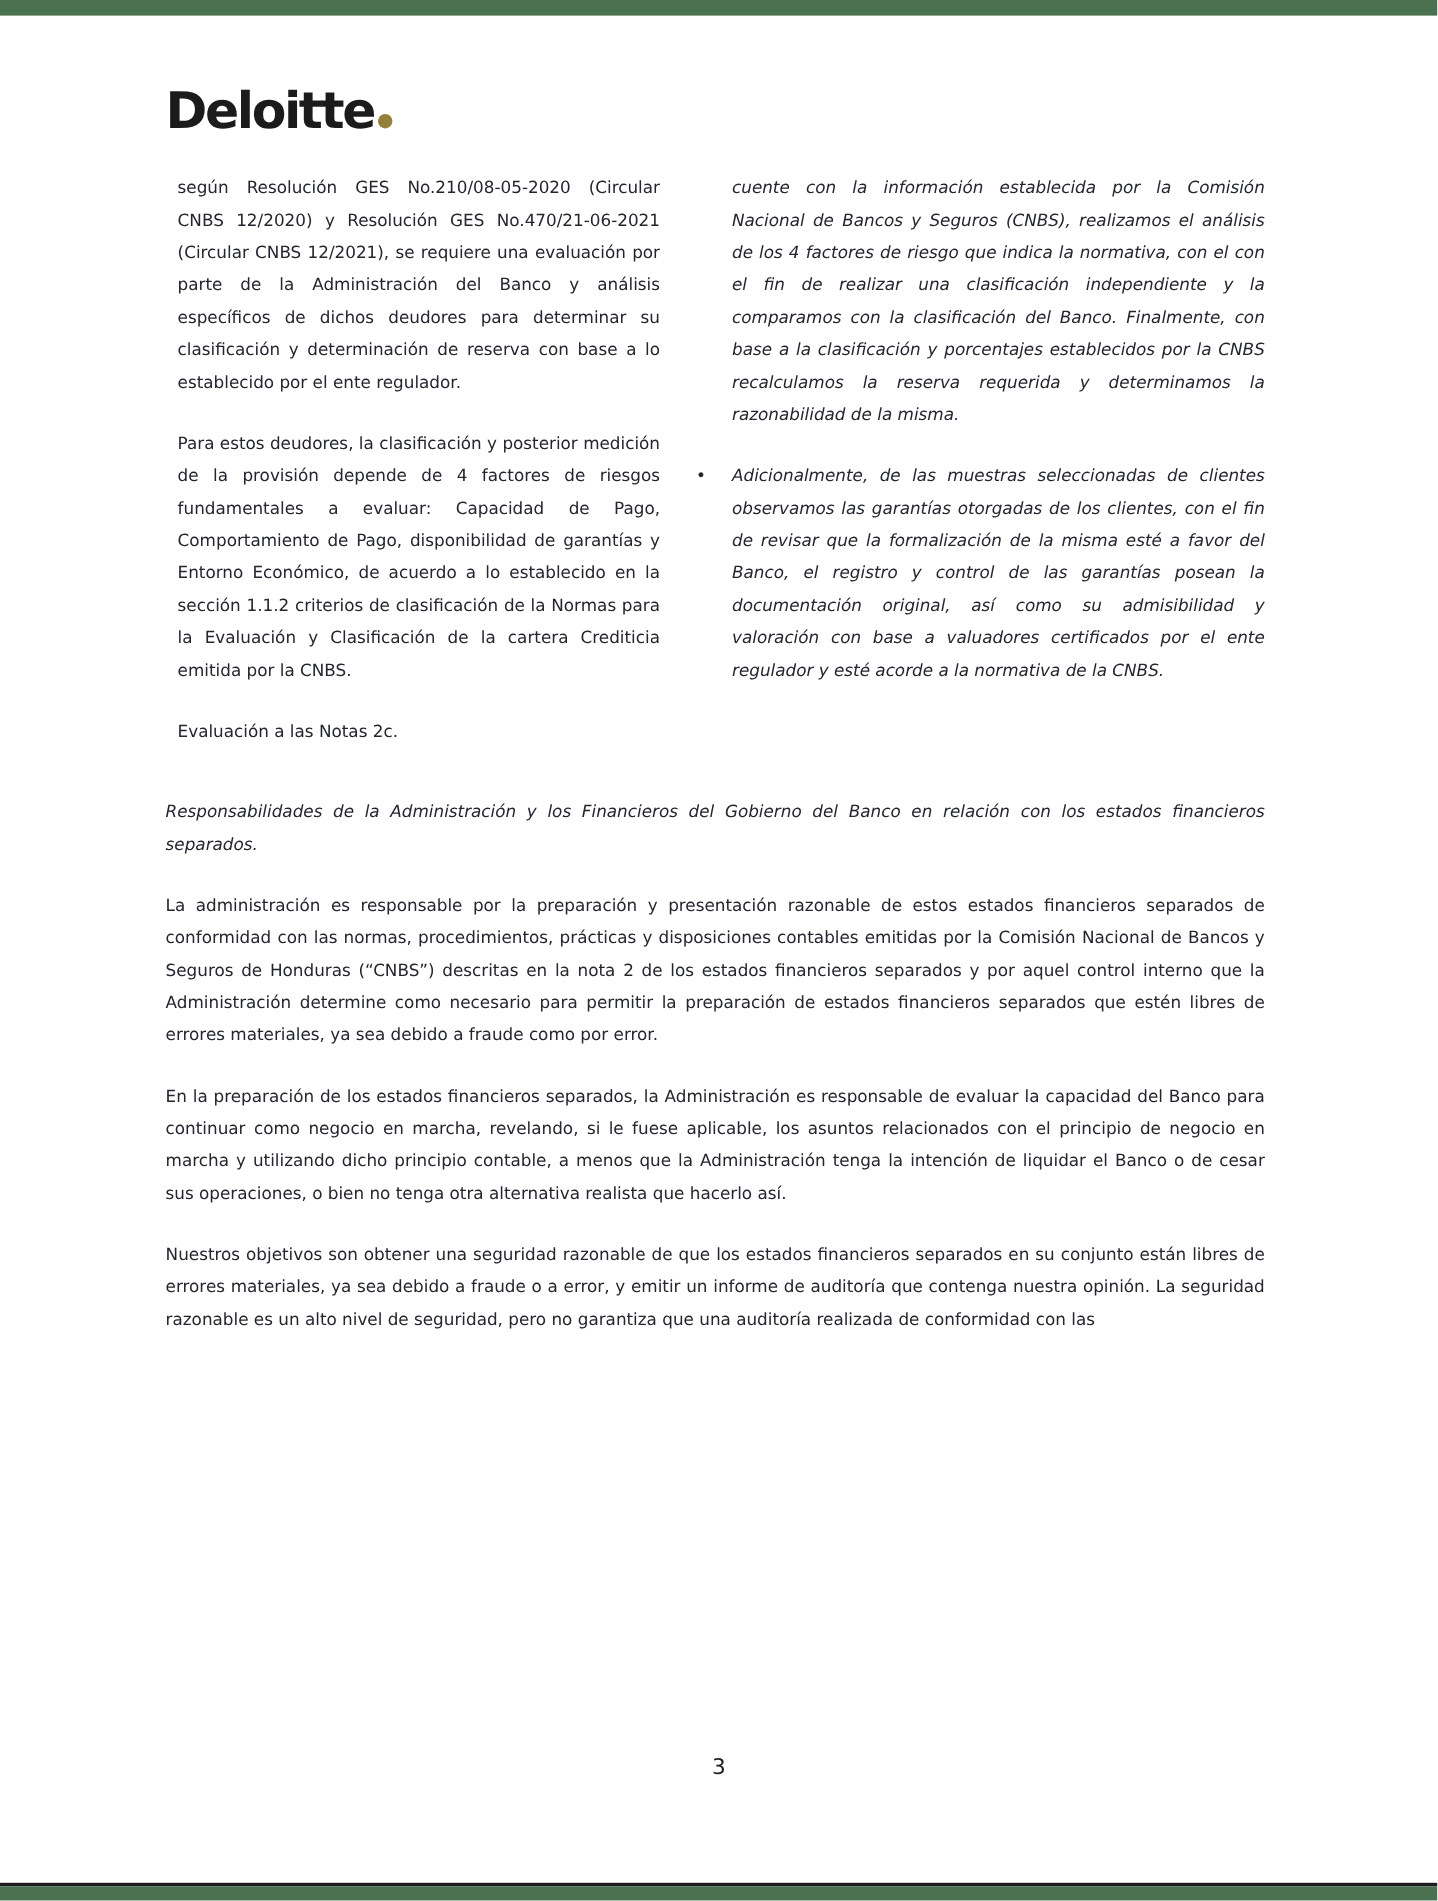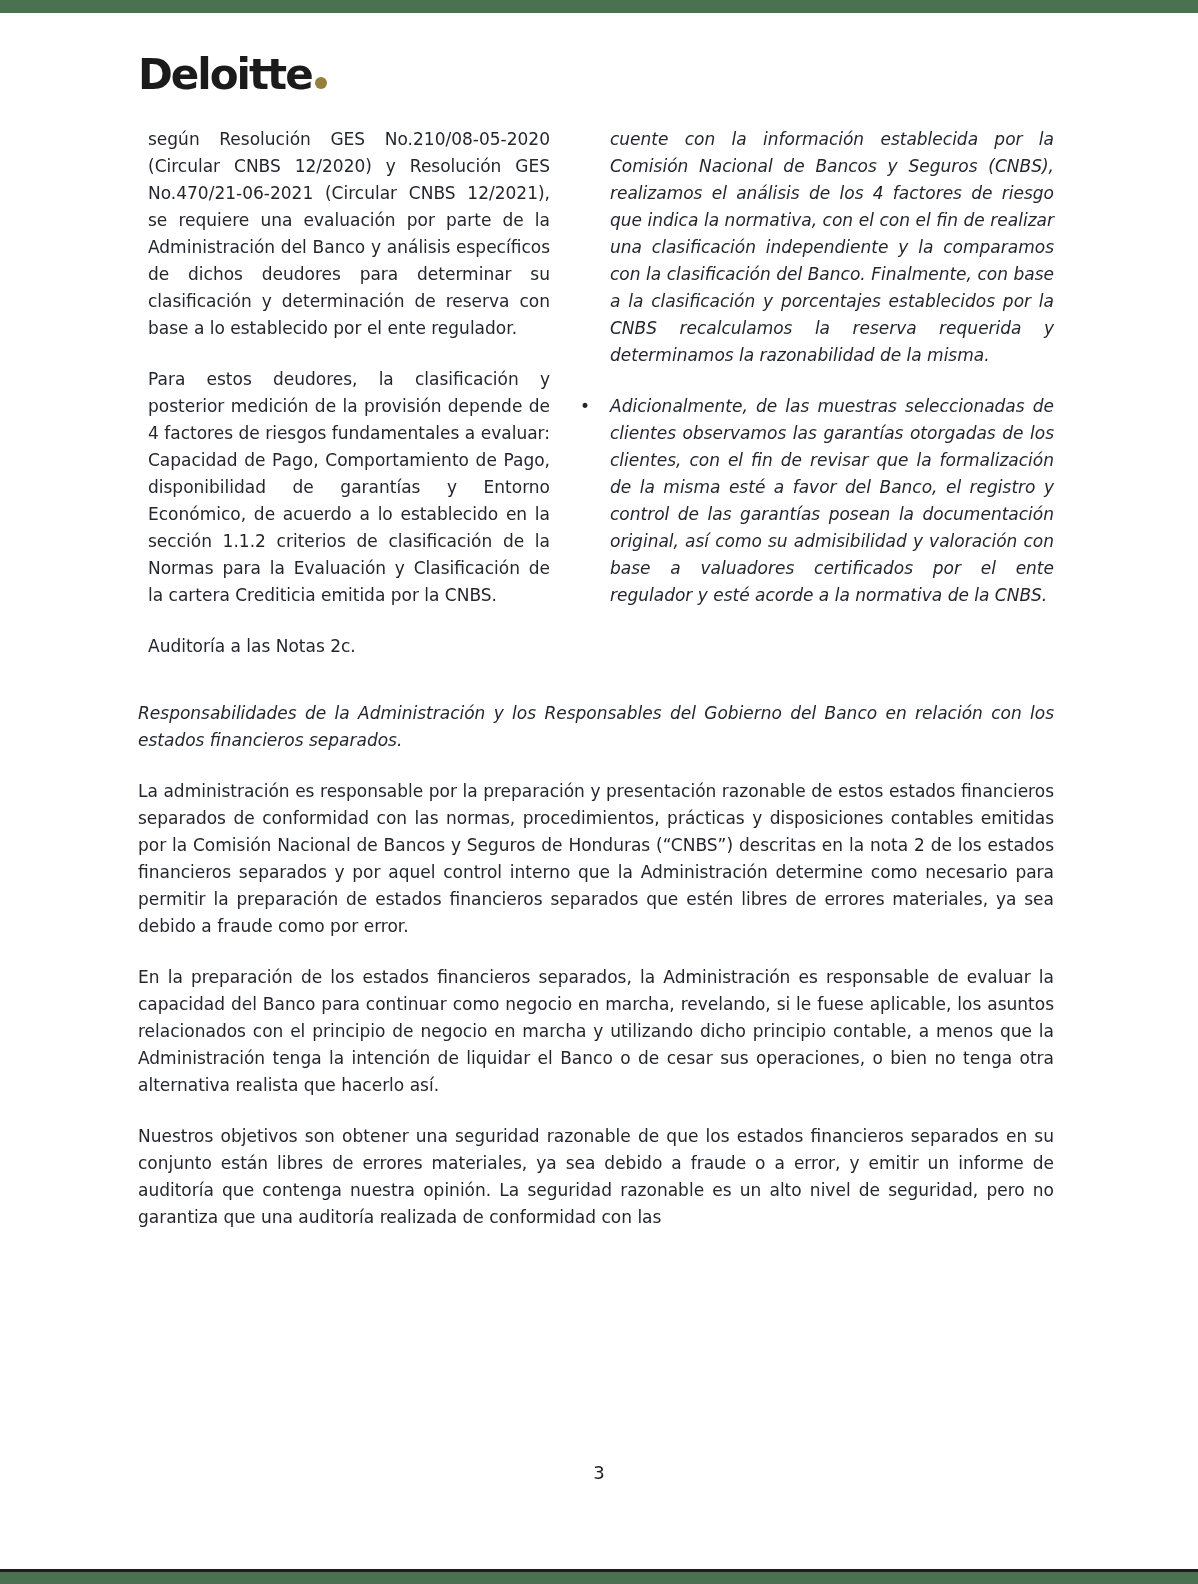--- a/index.html
+++ b/index.html
@@ -18,32 +18,32 @@
   }
   .bar-bottom-rule {
     position:absolute; bottom:12px; left:0; width:100%; height:3px;
     background:#1d1d1d;
   }
   .bar-bottom {
     position:absolute; bottom:0; left:0; width:100%; height:12px;
     background:#4a7150;
   }
   .content {
-    position:absolute; left:138px; top:52px; width:916px;
+    position:absolute; left:138px; top:70px; width:916px;
   }
   .logo {
     font-size:42px; font-weight:bold; letter-spacing:-2px;
     color:#1b1b1b; line-height:46px;
     font-family:"DejaVu Sans","Liberation Sans",sans-serif;
   }
   .logo-dot {
     display:inline-block; width:12px; height:12px; border-radius:50%;
     background:#94803b; margin-left:3px;
   }
-  .body-text { font-size:17px; line-height:27px; }
+  .body-text { font-size:14px; line-height:27px; }
   .columns {
     display:flex; margin-top:28px;
   }
   .col-left { width:402px; margin-left:10px; }
   .col-right { width:474px; margin-left:30px;font-style:italic; }
   .col-left p, .col-right .bullet-item { margin-bottom:24px; }
   p.justify { text-align:justify; }
   .bullet-item { position:relative; padding-left:30px; text-align:justify; }
   .bullet-glyph { position:absolute; left:0; top:0; }
   .note-line { margin-top:3px; }
@@ -62,36 +62,36 @@
   <div class="bar-top"></div>
 
   <div class="content">
 
     <div class="logo"><span>Deloitte</span><span class="logo-dot"></span></div>
 
     <div class="columns body-text">
       <div class="col-left">
         <p class="justify">según Resolución GES No.210/08-05-2020 (Circular CNBS 12/2020) y Resolución GES No.470/21-06-2021 (Circular CNBS 12/2021), se requiere una evaluación por parte de la Administración del Banco y análisis específicos de dichos deudores para determinar su clasificación y determinación de reserva con base a lo establecido por el ente regulador.</p>
         <p class="justify">Para estos deudores, la clasificación y posterior medición de la provisión depende de 4 factores de riesgos fundamentales a evaluar: Capacidad de Pago, Comportamiento de Pago, disponibilidad de garantías y Entorno Económico, de acuerdo a lo establecido en la sección 1.1.2 criterios de clasificación de la Normas para la Evaluación y Clasificación de la cartera Crediticia emitida por la CNBS.</p>
-        <p class="note-line">Auditoría a las Notas 2c.</p>
+        <p class="note-line">Evaluación a las Notas 2c.</p>
       </div>
       <div class="col-right">
         <div class="bullet-item">
           <span class="bullet-glyph"></span>
           <span>cuente con la información establecida por la Comisión Nacional de Bancos y Seguros (CNBS), realizamos el análisis de los 4 factores de riesgo que indica la normativa, con el con el fin de realizar una clasificación independiente y la comparamos con la clasificación del Banco. Finalmente, con base a la clasificación y porcentajes establecidos por la CNBS recalculamos la reserva requerida y determinamos la razonabilidad de la misma.</span>
         </div>
         <div class="bullet-item">
           <span class="bullet-glyph">•</span>
           <span>Adicionalmente, de las muestras seleccionadas de clientes observamos las garantías otorgadas de los clientes, con el fin de revisar que la formalización de la misma esté a favor del Banco, el registro y control de las garantías posean la documentación original, así como su admisibilidad y valoración con base a valuadores certificados por el ente regulador y esté acorde a la normativa de la CNBS.</span>
         </div>
       </div>
     </div>
 
     <div class="section body-text">
-      <div class="heading">Responsabilidades de la Administración y los Responsables del Gobierno del Banco en relación con los estados financieros separados.</div>
+      <div class="heading">Responsabilidades de la Administración y los Financieros del Gobierno del Banco en relación con los estados financieros separados.</div>
       <p>La administración es responsable por la preparación y presentación razonable de estos estados financieros separados de conformidad con las normas, procedimientos, prácticas y disposiciones contables emitidas por la Comisión Nacional de Bancos y Seguros de Honduras (“CNBS”) descritas en la nota 2 de los estados financieros separados y por aquel control interno que la Administración determine como necesario para permitir la preparación de estados financieros separados que estén libres de errores materiales, ya sea debido a fraude como por error.</p>
       <p>En la preparación de los estados financieros separados, la Administración es responsable de evaluar la capacidad del Banco para continuar como negocio en marcha, revelando, si le fuese aplicable, los asuntos relacionados con el principio de negocio en marcha y utilizando dicho principio contable, a menos que la Administración tenga la intención de liquidar el Banco o de cesar sus operaciones, o bien no tenga otra alternativa realista que hacerlo así.</p>
       <p>Nuestros objetivos son obtener una seguridad razonable de que los estados financieros separados en su conjunto están libres de errores materiales, ya sea debido a fraude o a error, y emitir un informe de auditoría que contenga nuestra opinión. La seguridad razonable es un alto nivel de seguridad, pero no garantiza que una auditoría realizada de conformidad con las</p>
     </div>
 
   </div>
 
   <div class="page-number">3</div>
 
   <div class="bar-bottom-rule"></div>

